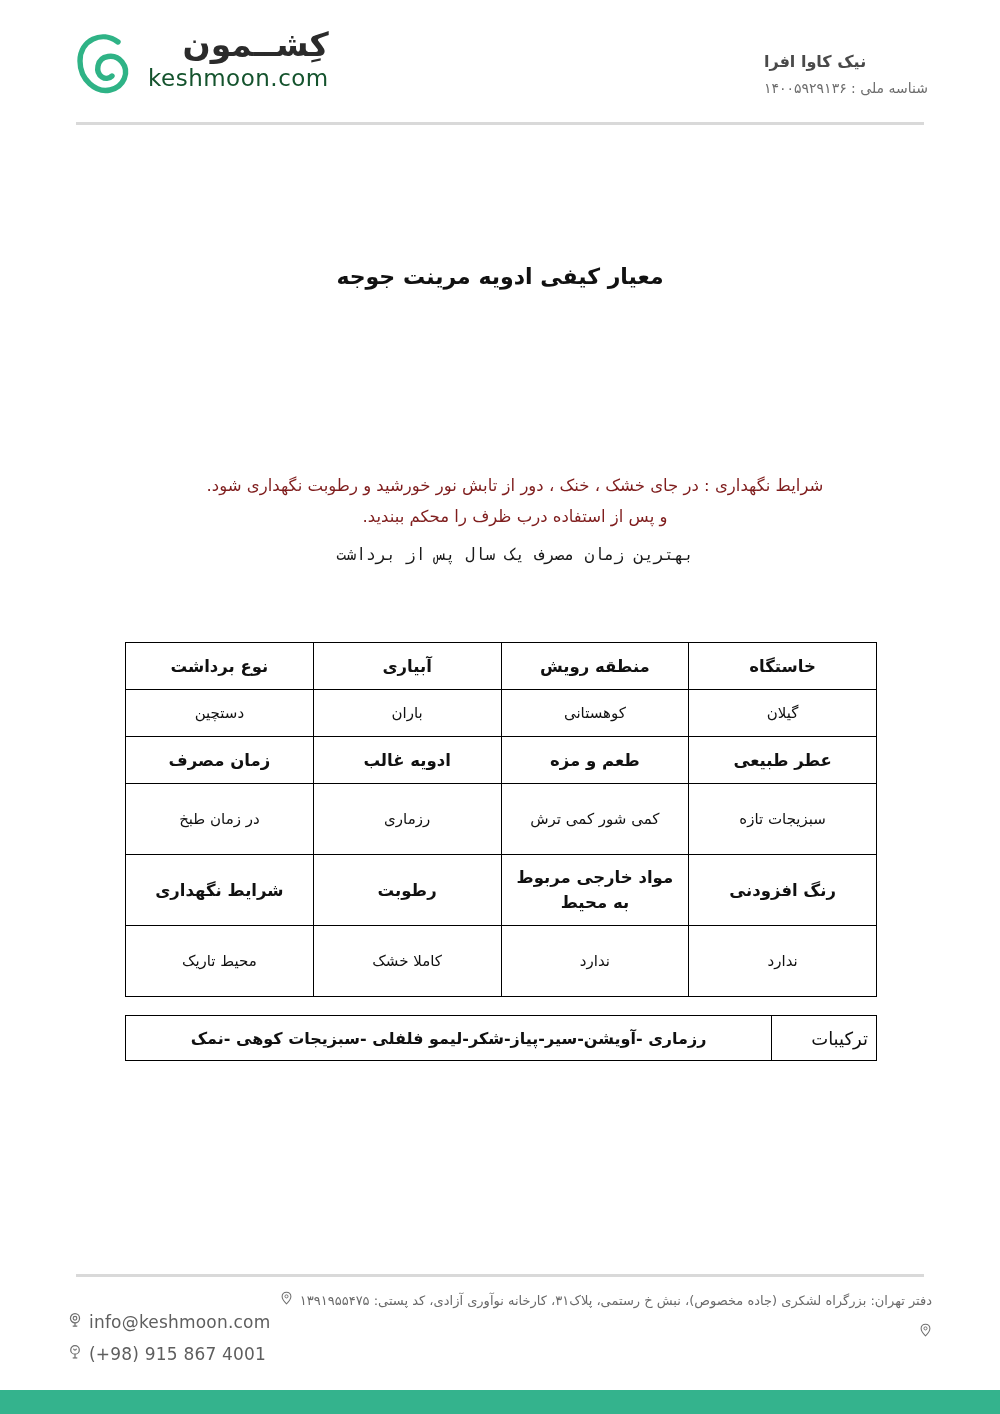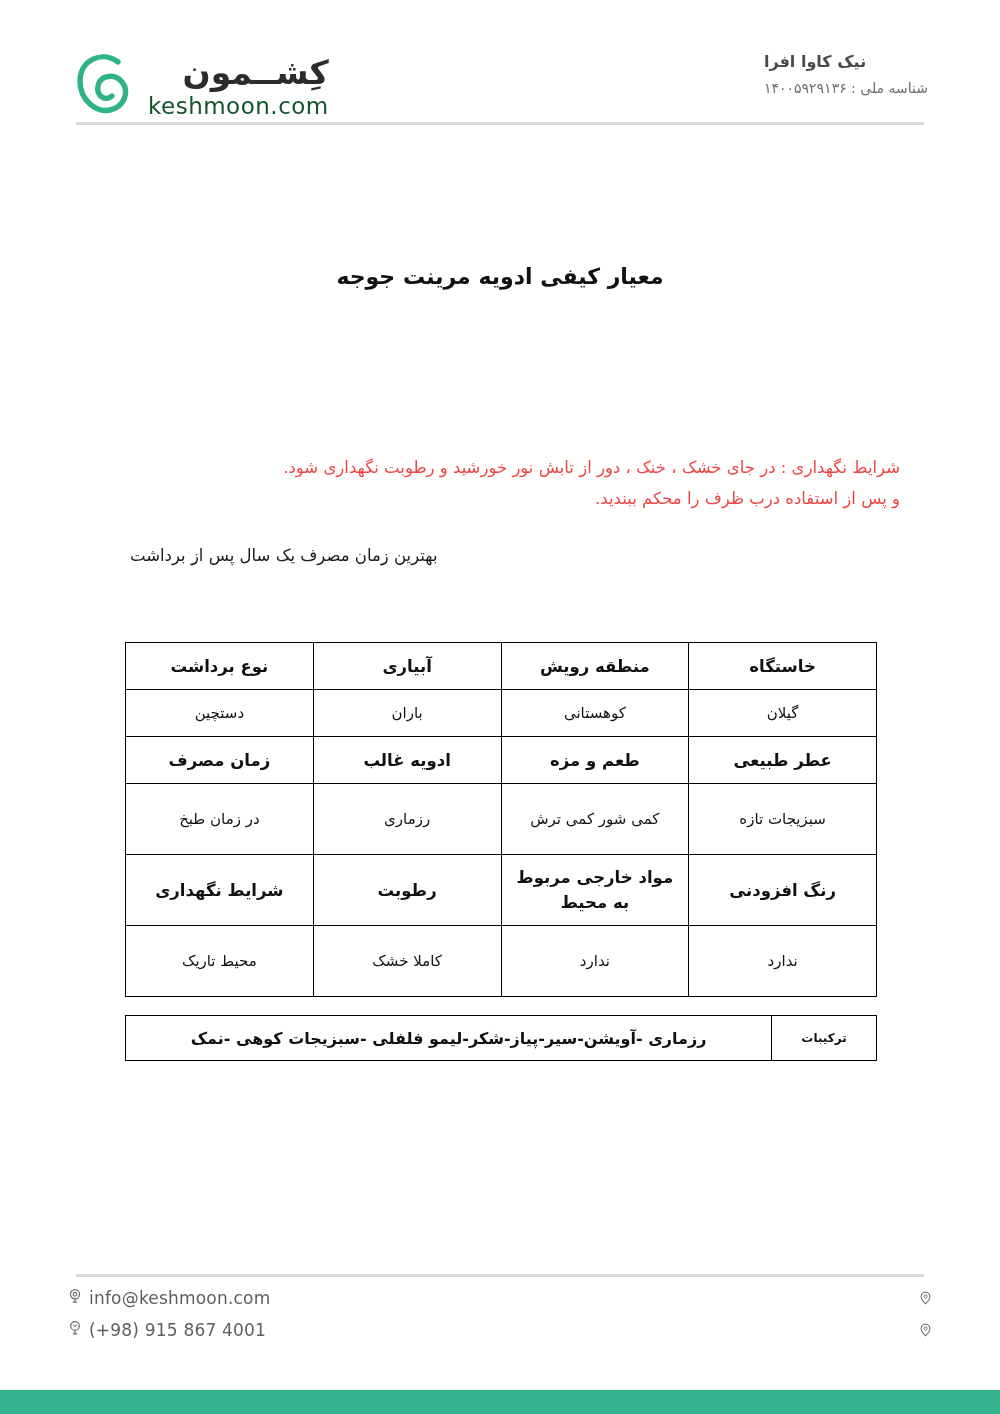--- a/index.html
+++ b/index.html
@@ -22,23 +22,22 @@
     top: 0; left: 0;
     width: 1000px;
     height: 132px;
   }
   .logo-block {
     position: absolute;
     top: 28px;
     left: 72px;
     display: flex;
     flex-direction: row-reverse;
-    align-items: flex-end;
+    align-items: flex-start;
     gap: 10px;
-    margin-top: 20px;
   }
   .logo-mark {
     width: 66px;
     height: 70px;
     flex: 0 0 auto;
   }
   .logo-words {
     display: flex;
     flex-direction: column;
     align-items: flex-start;
@@ -97,39 +96,40 @@
     text-align: center;
     font-size: 22px;
     font-weight: 700;
     color: #111111;
     direction: rtl;
   }
 
   
   .para-storage {
     position: absolute;
-    top: 452px;
+    top: 470px;
     left: 130px;
     width: 770px;
-    text-align: right;
+    text-align: center;
     direction: rtl;
     font-size: 16.5px;
     line-height: 31px;
-    color: #ef4444;
+    color: #7f1d1d;
   }
   .para-usage {
     position: absolute;
     top: 540px;
     left: 130px;
     width: 770px;
-    text-align: left;
+    text-align: center;
     direction: rtl;
     font-size: 16.5px;
     line-height: 31px;
     color: #1a1a1a;
+    font-family: Liberation Mono, monospace;
   }
 
   
   .spec-table {
     position: absolute;
     top: 642px;
     left: 125px;
     width: 752px;
     border-collapse: collapse;
     direction: rtl;
@@ -169,23 +169,23 @@
   }
   .ingredients-table td {
     border: 1.6px solid #000000;
     vertical-align: middle;
     height: 34px;
     padding: 5px 8px;
     color: #111111;
   }
   .ing-label {
     width: 88px;
-    text-align: center;
-    font-size: 12px;
-    font-weight: 700;
+    text-align: right;
+    font-size: 18px;
+    font-weight: 400;
   }
   .ing-value {
     text-align: center;
     font-size: 16px;
     font-weight: 700;
   }
 
   
   .footer-rule {
     position: absolute;
@@ -207,20 +207,21 @@
     display: flex;
     align-items: center;
     gap: 7px;
     color: #5e5e5e;
   }
   .foot-left {
     left: 68px;
     direction: ltr;
     font-size: 17px;
     letter-spacing: 0.2px;
+    margin-top: 24px;
   }
   .foot-left.l1 { top: 4px; }
   .foot-left.l2 { top: 36px; }
   .foot-left.l3 { top: 70px; font-size: 15.5px; }
   .foot-right {
     right: 68px;
     direction: rtl;
     font-size: 13px;
     flex-direction: row-reverse;
     color: #6a6a6a;
@@ -356,20 +357,21 @@
 
 
   <div class="foot-line foot-right r1">
     <span class="ficon">
       <svg viewBox="0 0 16 18" width="13" height="15" aria-hidden="true">
         <path d="M8 1.2 C4.9 1.2 2.6 3.5 2.6 6.5 C2.6 10.2 8 15.6 8 15.6
                  C8 15.6 13.4 10.2 13.4 6.5 C13.4 3.5 11.1 1.2 8 1.2 Z" fill="none" stroke="#6f6f6f" stroke-width="1.3"></path>
         <circle cx="8" cy="6.4" r="1.9" fill="none" stroke="#6f6f6f" stroke-width="1.2"></circle>
       </svg>
     </span>
+    <span>دفتر تهران: بزرگراه لشکری (جاده مخصوص)، نبش خ رستمی، پلاک۳۱، کارخانه نوآوری آزادی، کد پستی: ۱۳۹۱۹۵۵۴۷۵</span>
   </div>
 
   <div class="foot-line foot-right r2">
     <span class="ficon">
       <svg viewBox="0 0 16 18" width="13" height="15" aria-hidden="true">
         <path d="M8 1.2 C4.9 1.2 2.6 3.5 2.6 6.5 C2.6 10.2 8 15.6 8 15.6
                  C8 15.6 13.4 10.2 13.4 6.5 C13.4 3.5 11.1 1.2 8 1.2 Z" fill="none" stroke="#6f6f6f" stroke-width="1.3"></path>
         <circle cx="8" cy="6.4" r="1.9" fill="none" stroke="#6f6f6f" stroke-width="1.2"></circle>
       </svg>
     </span>

